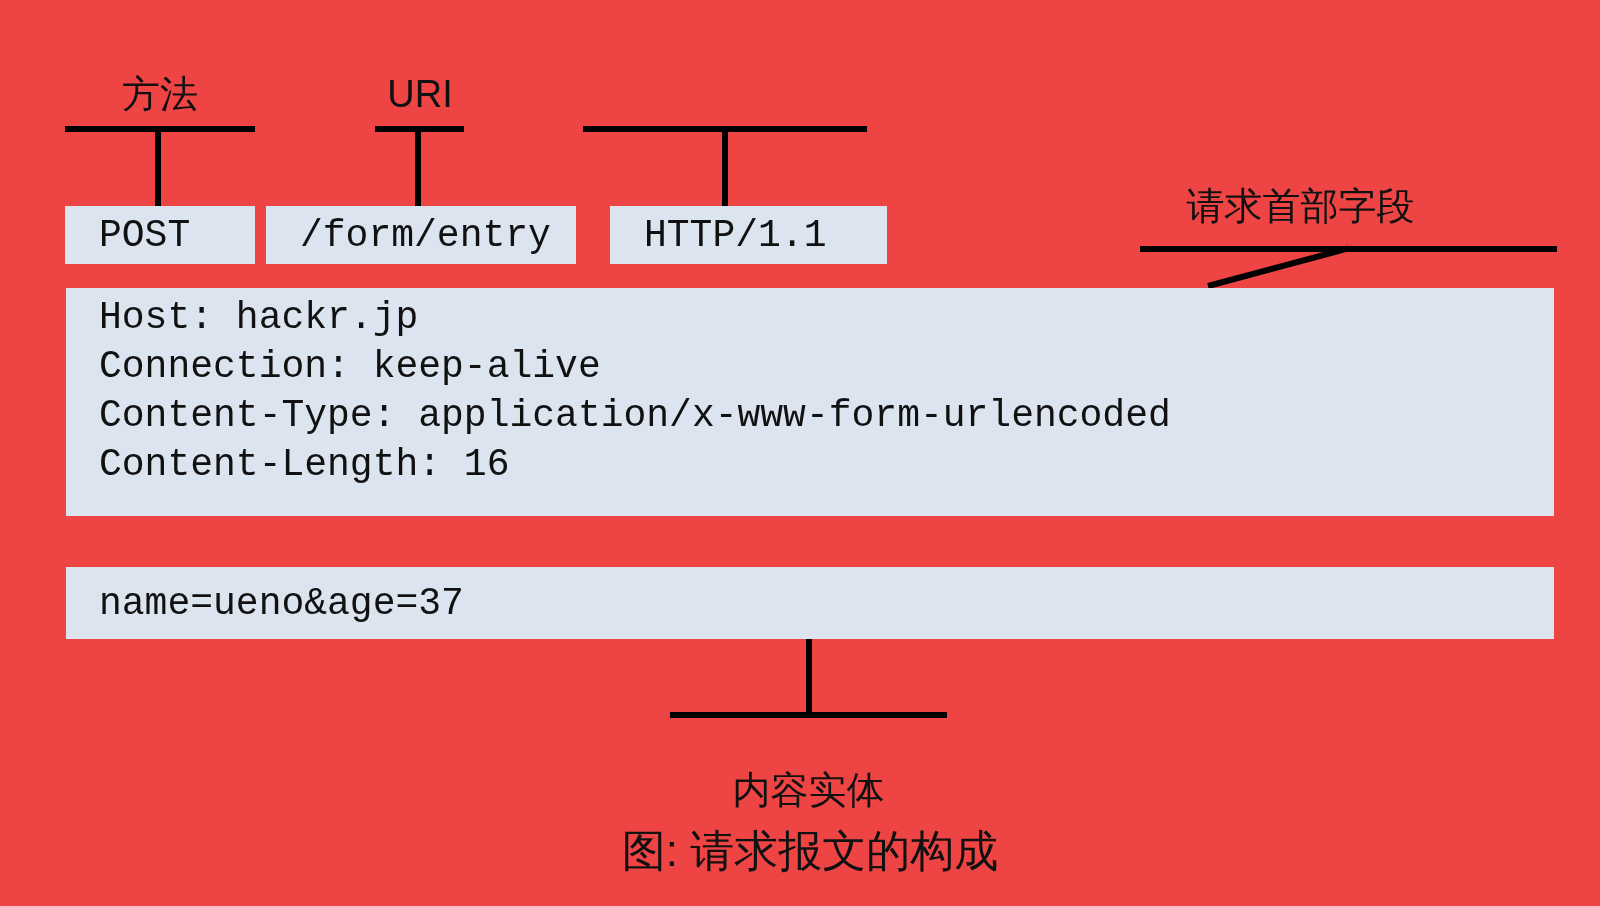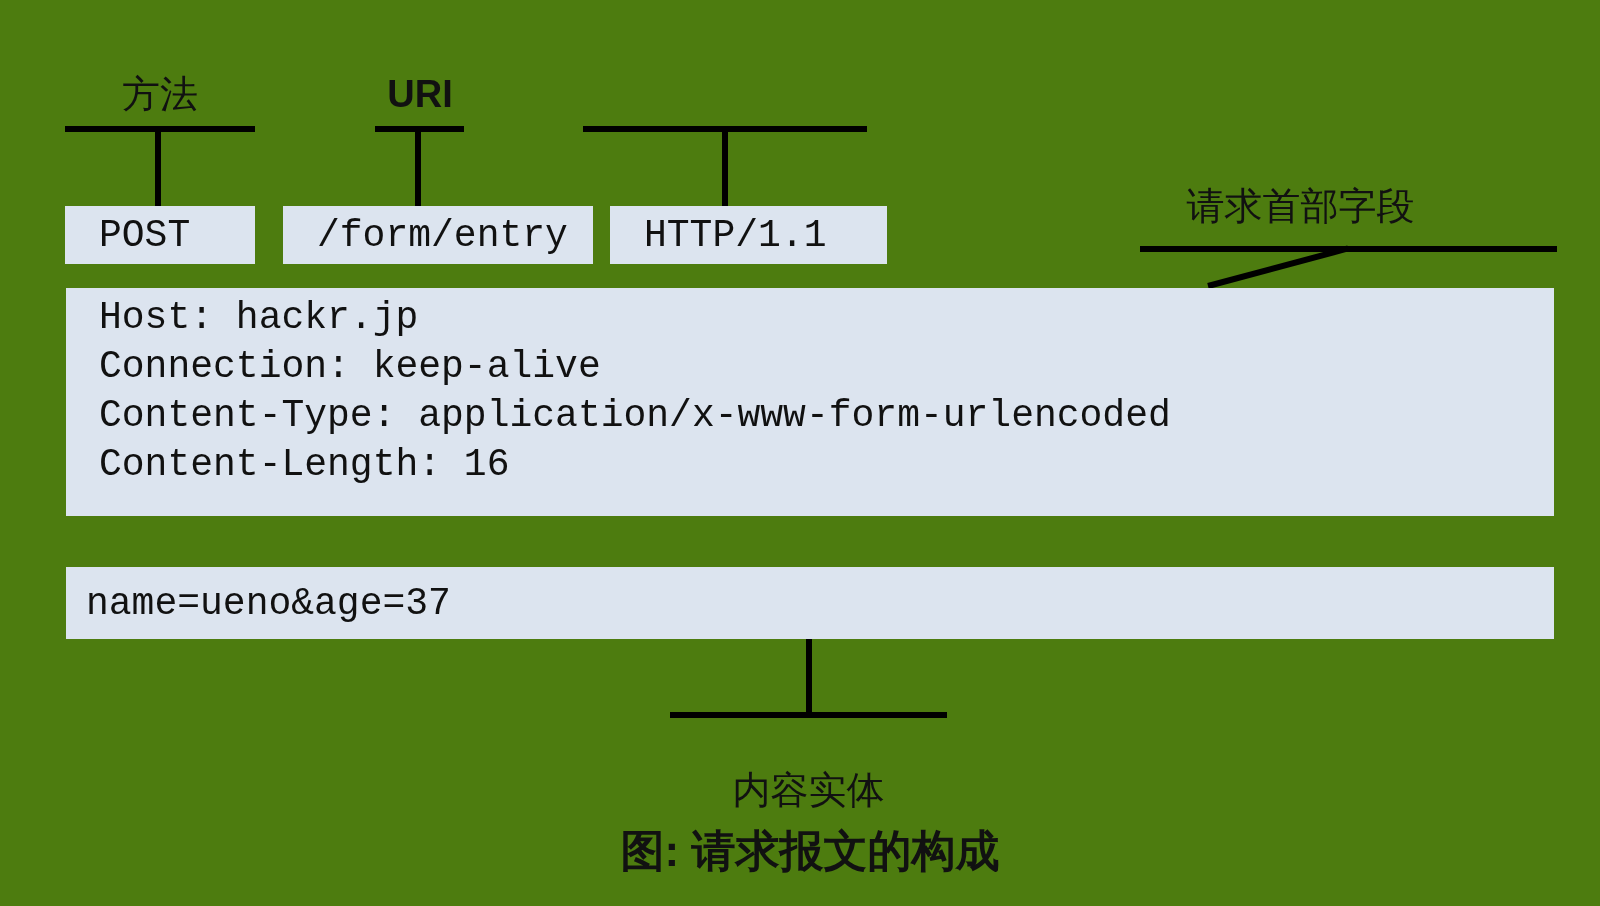--- a/index.html
+++ b/index.html
@@ -4,21 +4,21 @@
 <style>
   html, body {
     margin: 0;
     padding: 0;
     background: #ffffff;
   }
   .canvas {
     position: relative;
     width: 1600px;
     height: 906px;
-    background: #4d7c0f;
+    background: #ef4444;
     color: #111111;
     font-family: "Liberation Sans", sans-serif;
     overflow: hidden;
   }
   .hline {
     position: absolute;
     height: 6px;
     background: var(--line-color, #000000);
   }
   .vline {
@@ -65,53 +65,53 @@
     box-sizing: border-box;
     line-height: 49px;
   }
   .body-box {
     left: 66px;
     top: 567px;
     width: 1488px;
     height: 72px;
     display: flex;
     align-items: center;
-    padding-left: 20px;
+    padding-left: 33px;
     box-sizing: border-box;
   }
   .caption {
     position: absolute;
     left: 66px;
     top: 822px;
     width: 1488px;
     text-align: center;
     font-size: 44px;
-    font-weight: bold;
+    font-weight: normal;
     color: #111111;
     white-space: nowrap;
   }
 </style>
 </head>
 <body>
 
 <div class="canvas">
 
   <div class="cjk-label" style="left:65px; top:72px; width:190px;">方法</div>
   <div class="hline" style="left:65px; top:126px; width:190px;"></div>
   <div class="vline" style="left:155px; top:126px; height:82px;"></div>
 
-  <div class="cjk-label" style="left:340px; top:72px; width:160px;font-weight:bold;">URI</div>
+  <div class="cjk-label" style="left:340px; top:72px; width:160px;">URI</div>
   <div class="hline" style="left:375px; top:126px; width:89px;"></div>
   <div class="vline" style="left:415px; top:126px; height:82px;"></div>
 
   <div class="hline" style="left:583px; top:126px; width:284px;"></div>
   <div class="vline" style="left:722px; top:126px; height:82px;"></div>
 
   <div class="mono-box request-cell" style="left:65px; width:190px;">POST</div>
-  <div class="mono-box request-cell" style="left:283px; width:310px;">/form/entry</div>
+  <div class="mono-box request-cell" style="left:266px; width:310px;">/form/entry</div>
   <div class="mono-box request-cell" style="left:610px; width:277px;">HTTP/1.1</div>
 
   <div class="cjk-label" style="left:1094px; top:184px; width:413px;">请求首部字段</div>
   <div class="hline" style="left:1140px; top:246px; width:417px;"></div>
   <div class="diag" style="left:1208px; top:283px; width:145px; transform:rotate(-15deg);"></div>
 
   <div class="mono-box headers-box">
     <div>Host: hackr.jp</div>
     <div>Connection: keep-alive</div>
     <div>Content-Type: application/x-www-form-urlencoded</div>

